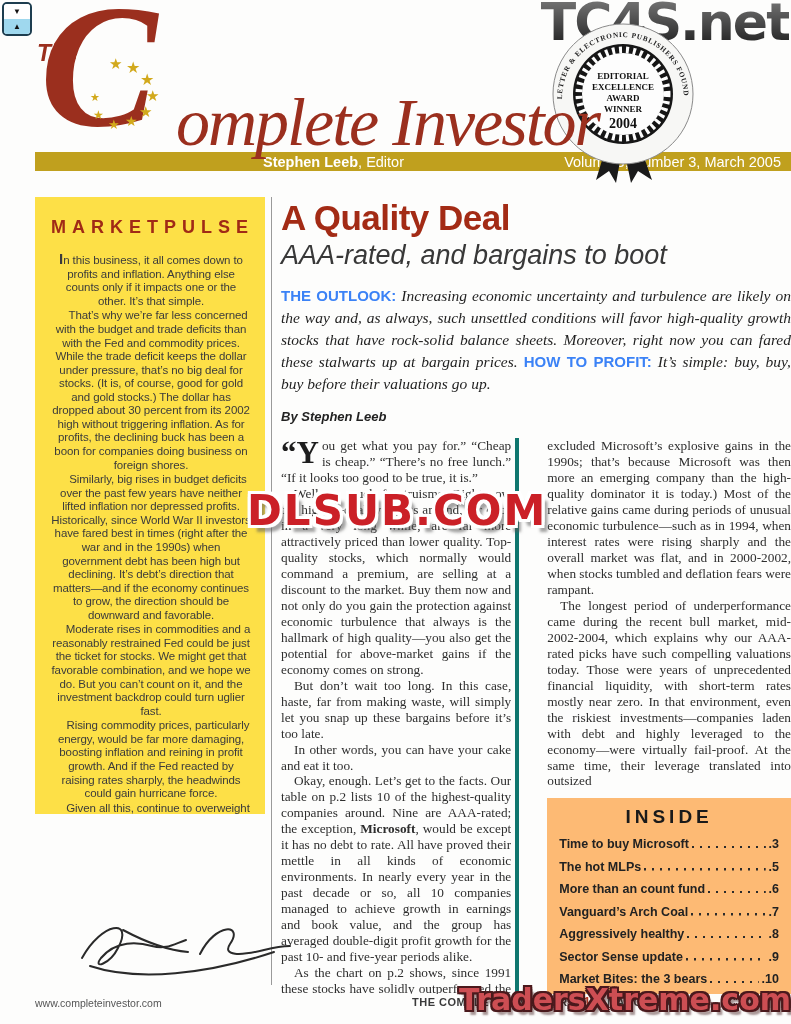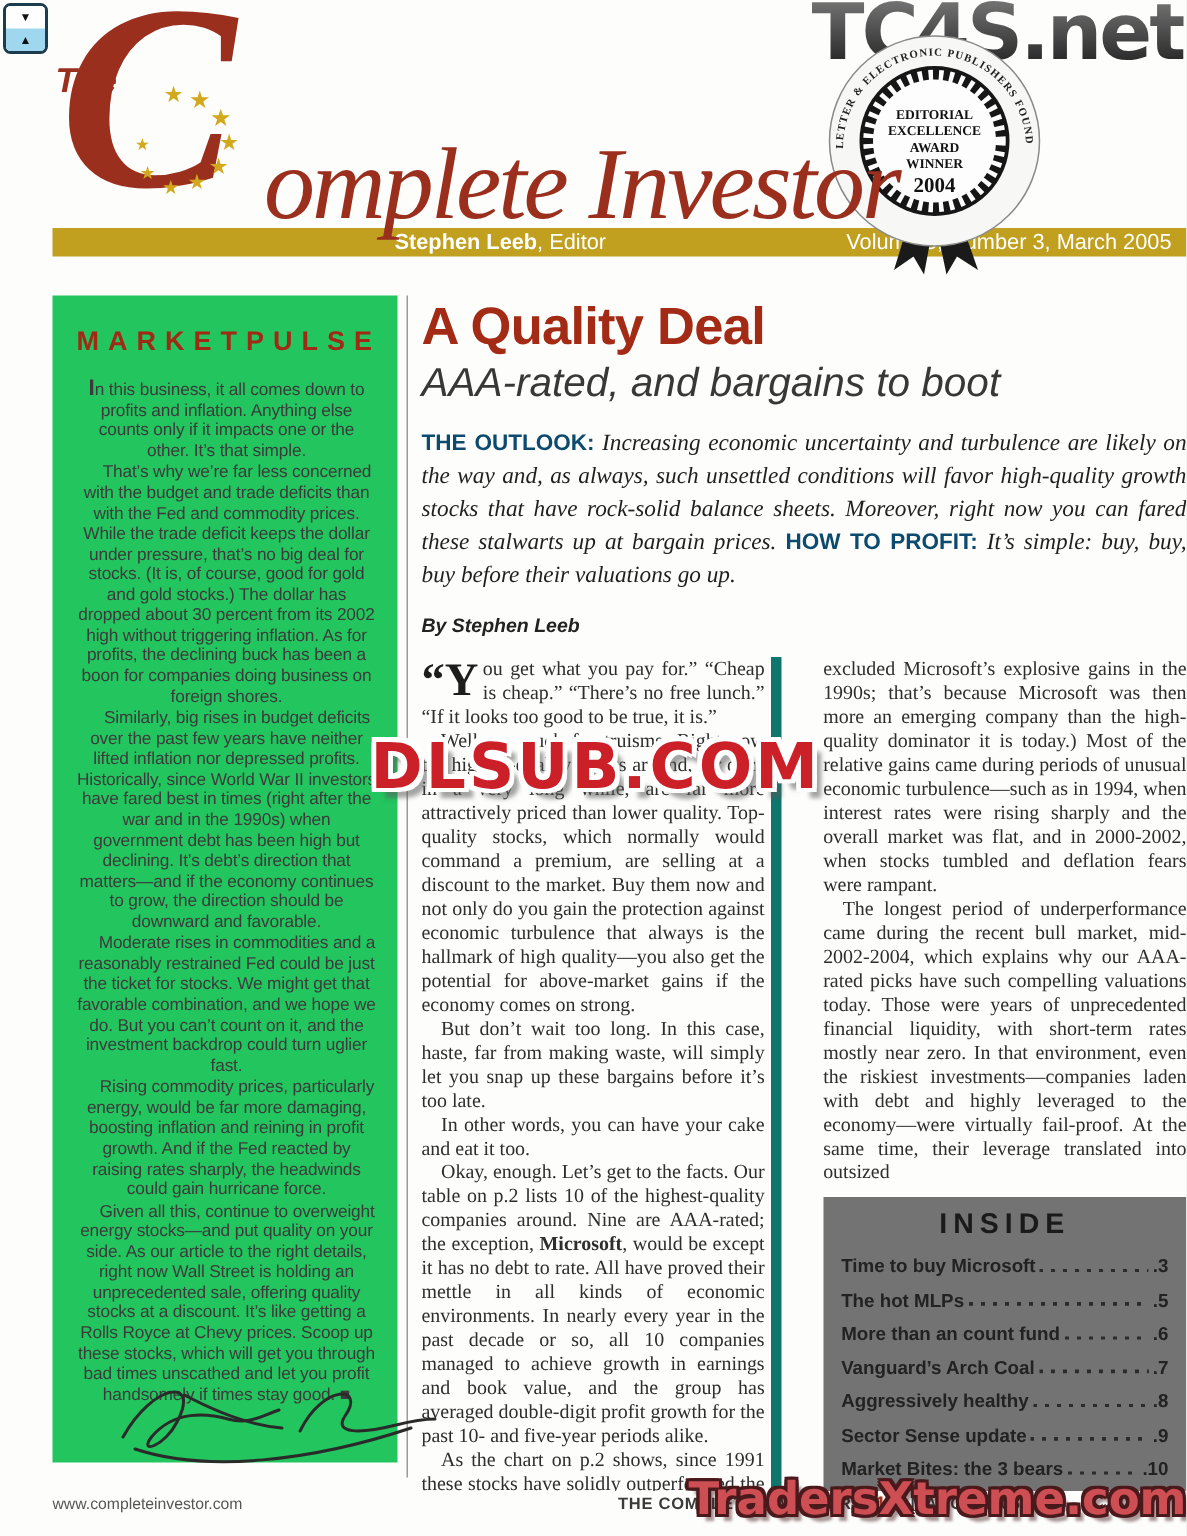--- a/index.html
+++ b/index.html
@@ -34,48 +34,48 @@
      font-style:italic;font-weight:normal;font-size:68px;letter-spacing:-2px;white-space:nowrap;line-height:1;margin-left:28px;}
   .star{position:absolute;z-index:7;color:#d2a91c;line-height:1;}
   .badge{position:absolute;left:548px;top:22px;z-index:4;}
   
   .goldbar{position:absolute;left:35px;top:152px;width:756px;height:19px;background:#c0a01e;z-index:3;
      display:flex;align-items:center;justify-content:space-between;color:#fff;font-size:14.5px;}
   .goldbar .left{padding-left:228px;white-space:nowrap;}
   .goldbar .right{padding-right:10px;white-space:nowrap;}
   .goldbar b{font-weight:bold;}
   
-  .sidebar{position:absolute;left:35px;top:197px;width:230px;height:778px;background:#22c55e;
+  .sidebar{position:absolute;left:35px;top:197px;width:230px;height:617px;background:#fde047;
      padding:0;box-sizing:border-box;overflow:hidden;z-index:2;}
   .sb-title{color:#a02a16;font-weight:bold;font-size:18px;letter-spacing:6px;margin:20px 0 12px 16px;}
   .sb-body{margin:0 14px 0 16px;color:#3b3b3b;font-size:11.5px;line-height:1.18;letter-spacing:-0.1px;
      text-align:left;}
   .sb-body p{margin:0 0 1px 0;text-indent:14px;text-align:center;}
   .sb-body p.first{text-indent:0;}
   .sb-lead{font-weight:bold;font-size:15px;}
   .signature{position:absolute;left:68px;top:916px;z-index:10;}
   
   .rule-left{position:absolute;left:271px;top:197px;width:1px;height:788px;background:#9a9a9a;z-index:2;}
   
   .article{position:absolute;left:281px;top:200px;width:510px;z-index:2;}
   .headline{color:#a32b15;font-weight:bold;font-size:35px;letter-spacing:-0.5px;margin:0;line-height:1.05;}
   .subhead{color:#383838;font-style:italic;font-size:27px;margin:4px 0 0 0;font-weight:normal;line-height:1.1;}
   .deck{margin-top:15px;font-family:"Liberation Serif",serif;font-style:italic;font-size:15.5px;
      line-height:1.42;color:#1f1f1f;text-align:justify;}
-  .deck b{font-family:"Liberation Sans",sans-serif;font-style:normal;font-weight:bold;font-size:15px;color:#0c4a6e;}
+  .deck b{font-family:"Liberation Sans",sans-serif;font-style:normal;font-weight:bold;font-size:15px;color:#3b82f6;}
   .byline{margin-top:14px;font-style:italic;font-weight:600;font-size:13px;color:#222;}
   .cols{display:flex;margin-top:14px;}
   .col{width:238px;font-family:"Liberation Serif",serif;font-size:13.3px;line-height:1.2;color:#2e2e2e;
      text-align:justify;height:556px;overflow:hidden;}
   .col p{margin:0;text-indent:13px;}
   .col p.first{text-indent:0;}
-  .col2{border-left:7px solid #0f766e;margin-left:4px;padding-left:28px;width:252px;box-sizing:content-box;}
+  .col2{border-left:4px solid #0f766e;margin-left:4px;padding-left:28px;width:252px;box-sizing:content-box;}
   .dropcap{float:left;font-weight:bold;font-size:31px;line-height:0.82;padding:2px 3px 0 0;color:#1d1d1d;}
   
-  .inside{background:#737373;margin-top:9px;padding:8px 12px 12px 12px;}
+  .inside{background:#fdba74;margin-top:9px;padding:8px 12px 12px 12px;}
   .inside-title{text-align:center;font-weight:bold;font-size:19px;letter-spacing:4px;color:#1a1a1a;
      font-family:"Liberation Sans",sans-serif;margin-bottom:8px;}
   .toc-row{display:flex;align-items:baseline;font-family:"Liberation Sans",sans-serif;
      font-weight:bold;font-size:12.5px;color:#222;margin-top:7.5px;}
   .toc-label{white-space:nowrap;}
   .toc-leader{flex:1;margin:0 3px;height:10px;
      background:repeating-linear-gradient(to right,#2b2b2b 0 2.5px,transparent 2.5px 8px) bottom/100% 2.5px no-repeat;}
   .toc-page{white-space:nowrap;}
   
   .f-url{position:absolute;left:35px;top:997px;font-size:10.5px;color:#555;z-index:2;}

